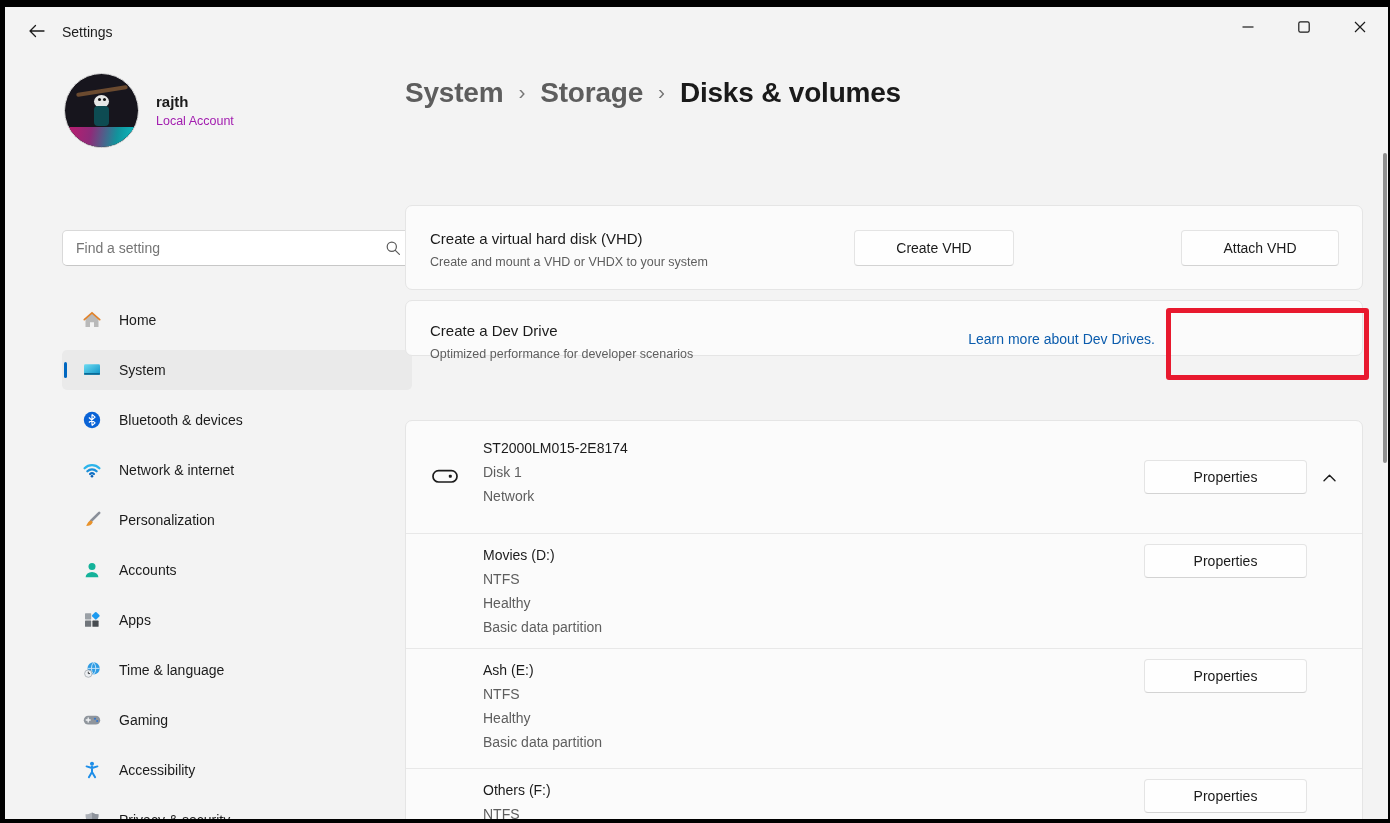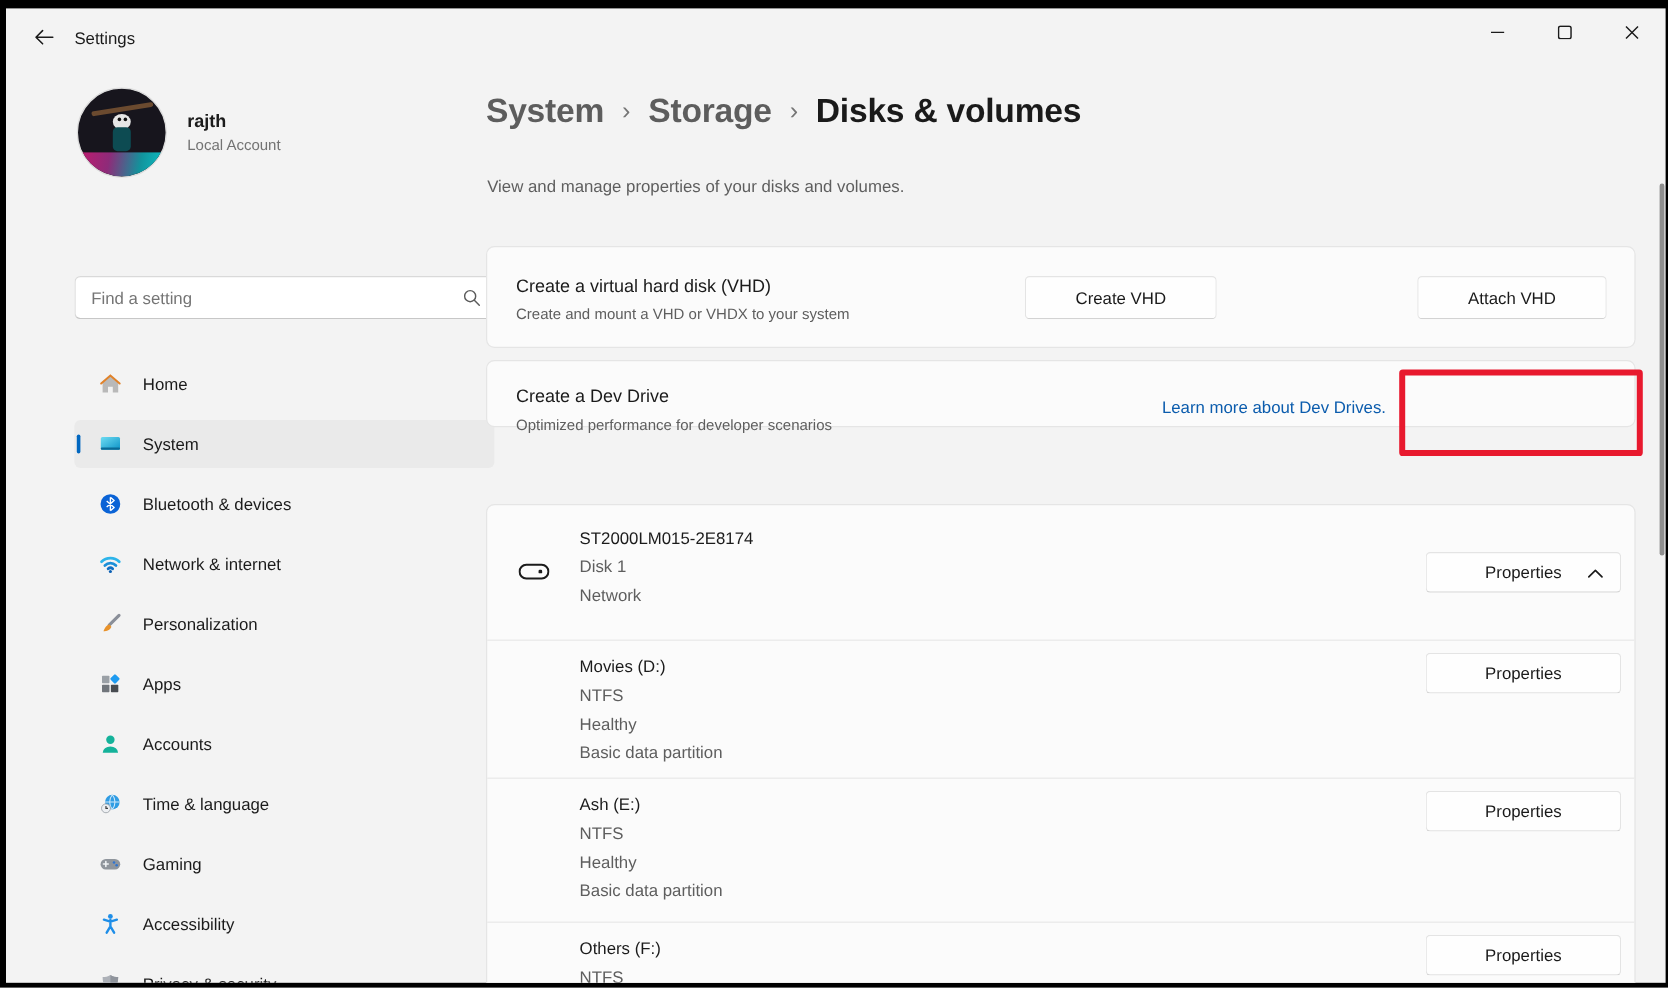--- a/index.html
+++ b/index.html
@@ -25,21 +25,21 @@
   .avatar{width:73px;height:73px;border-radius:50%;background:#17151d;position:relative;overflow:hidden;flex:none;border:1px solid #dcdcdc;}
   .avatar .floor{position:absolute;left:0;right:0;bottom:0;height:20px;
     background:linear-gradient(100deg,#c21a6e 0%,#8e2b79 35%,#12939c 70%,#0cc4c9 100%);}
   .avatar .stick{position:absolute;left:11px;top:15px;width:52px;height:4px;background:#6b4a2f;transform:rotate(-9deg);border-radius:2px;}
   .avatar .head{position:absolute;left:29px;top:21px;width:15px;height:13px;background:#e6e6e6;border-radius:50%;
     box-shadow:-3px -2px 0 -4px #000;}
   .avatar .eye{position:absolute;left:33px;top:24px;width:3px;height:3px;background:#111;border-radius:50%;box-shadow:5px 0 0 #111;}
   .avatar .bodyshape{position:absolute;left:29px;top:32px;width:15px;height:20px;background:#0d4b52;border-radius:4px;}
   .user-meta{margin-left:17px;}
   .user-name{font-size:15px;font-weight:bold;line-height:20px;}
-  .user-type{font-size:12.5px;color:#737373;line-height:18px;}
+  .user-type{font-size:12.5px;color:#a21caf;line-height:18px;}
   .search-box{position:absolute;left:13px;top:175px;width:350px;height:34px;background:#fff;
     border:1px solid #d9d9d9;border-bottom-color:#c7c7c7;border-radius:5px;display:flex;align-items:center;}
   .search-box input{flex:1;border:none;outline:none;background:transparent;font-family:inherit;
     font-size:14px;color:#5e5e5e;padding:0 8px 0 13px;}
   .search-box .sicon{flex:none;margin-right:12px;display:flex;}
   .nav{position:absolute;left:13px;top:245px;width:350px;}
   .nav-item{position:relative;height:40px;margin-bottom:10px;border-radius:5px;display:flex;align-items:center;cursor:pointer;}
   .nav-item.selected{background:#eaeaea;}
   .nav-item .accent{position:absolute;left:2px;top:50%;transform:translateY(-50%);width:3px;height:16px;border-radius:2px;background:#0067c0;}
   .nav-item .nicon{width:20px;height:20px;margin-left:20px;flex:none;display:flex;}
@@ -75,21 +75,21 @@
   .disk-name{color:#1b1b1b;}
   .disk-sub{color:#5e5e5e;}
   .row-sep{height:1px;background:#e8e8e8;}
   .vol-row{position:relative;}
   .vol-row.r1{height:114px;}
   .vol-row.r2{height:119px;}
   .vol-row.r3{height:120px;}
   .vol-lines{position:absolute;left:77px;top:9px;line-height:24px;font-size:14px;}
   .vol-name{color:#1b1b1b;}
   .vol-sub{color:#5e5e5e;}
-  .btn-props{left:738px;width:163px;height:34px;margin-left:44px;}
+  .btn-props{left:738px;width:163px;height:34px;}
   .disk-header .btn-props{top:39px;}
   .vol-row .btn-props{top:10px;}
   .chevron-btn{position:absolute;left:905px;top:42px;width:36px;height:30px;border:none;background:transparent;cursor:pointer;
     display:flex;align-items:center;justify-content:center;}
   
   .scroll-thumb{position:absolute;right:1px;top:146px;width:4px;height:310px;background:#8f8f8f;border-radius:2px;cursor:pointer;}
 </style>
 </head>
 <body>
 
@@ -211,42 +211,42 @@
               <path d="M17.2 2.8 L9 11" stroke="#8a8f99" stroke-width="2.6" stroke-linecap="round"></path>
               <path d="M9.3 10.4 C6.6 10.8 5.4 13 4.2 16 C7.2 15.9 9.6 15.2 10.8 12.2 Z" fill="#e8922a"></path>
             </svg>
         </span>
         <span class="nlabel">Personalization</span>
       </div>
 
       <div class="nav-item">
         <span class="nicon">
           <svg viewBox="0 0 20 20" width="20" height="20">
+              <circle cx="10" cy="6.4" r="3.5" fill="#14b29a"></circle>
+              <path d="M3.6 17.2 a6.4 5.2 0 0 1 12.8 0 Z" fill="#14b29a"></path>
+            </svg>
+        </span>
+        <span class="nlabel">Accounts</span>
+      </div>
+
+      <div class="nav-item">
+        <span class="nicon">
+          <svg viewBox="0 0 20 20" width="20" height="20">
               <rect x="3" y="3.2" width="6.2" height="6.2" rx="0.6" fill="#9aa0a6"></rect>
               <rect x="3" y="10.6" width="6.2" height="6.2" rx="0.6" fill="#70757b"></rect>
               <rect x="10.4" y="10.6" width="6.2" height="6.2" rx="0.6" fill="#474b50"></rect>
               <rect x="10.8" y="2.8" width="6" height="6" rx="1" transform="rotate(45 13.8 5.8)" fill="#1e9bf0"></rect>
             </svg>
         </span>
         <span class="nlabel">Apps</span>
       </div>
 
       <div class="nav-item">
         <span class="nicon">
           <svg viewBox="0 0 20 20" width="20" height="20">
-              <circle cx="10" cy="6.4" r="3.5" fill="#14b29a"></circle>
-              <path d="M3.6 17.2 a6.4 5.2 0 0 1 12.8 0 Z" fill="#14b29a"></path>
-            </svg>
-        </span>
-        <span class="nlabel">Accounts</span>
-      </div>
-
-      <div class="nav-item">
-        <span class="nicon">
-          <svg viewBox="0 0 20 20" width="20" height="20">
               <circle cx="11.6" cy="8.4" r="6.1" fill="#2f9ce3"></circle>
               <path d="M5.5 8.4 h12.2 M11.6 2.3 a9.5 9.5 0 0 1 0 12.2 M11.6 2.3 a9.5 9.5 0 0 0 0 12.2" stroke="#cfe8f9" stroke-width="0.9" fill="none"></path>
               <circle cx="6.3" cy="13.6" r="3.7" fill="#edeff2" stroke="#9aa0a6" stroke-width="0.7"></circle>
               <path d="M6.3 11.7 V13.6 H8" stroke="#3c4043" stroke-width="1" fill="none"></path>
             </svg>
         </span>
         <span class="nlabel">Time &amp; language</span>
       </div>
 
       <div class="nav-item">
@@ -283,21 +283,20 @@
 
     </nav>
   </aside>
 
   <main class="main">
 
     <div class="breadcrumb">
       <span class="crumb">System</span><span class="crumb-sep">›</span><span class="crumb">Storage</span><span class="crumb-sep">›</span><span class="crumb current">Disks &amp; volumes</span>
     </div>
 
-    <div class="subtitle">View and manage properties of your disks and volumes.</div>
 
     <section class="card card-vhd">
       <div class="card-title">Create a virtual hard disk (VHD)</div>
       <div class="card-desc">Create and mount a VHD or VHDX to your system</div>
       <button class="btn btn-create-vhd">Create VHD</button>
       <button class="btn btn-attach-vhd">Attach VHD</button>
     </section>
 
     <section class="card card-dev">
       <div class="card-title">Create a Dev Drive</div>

